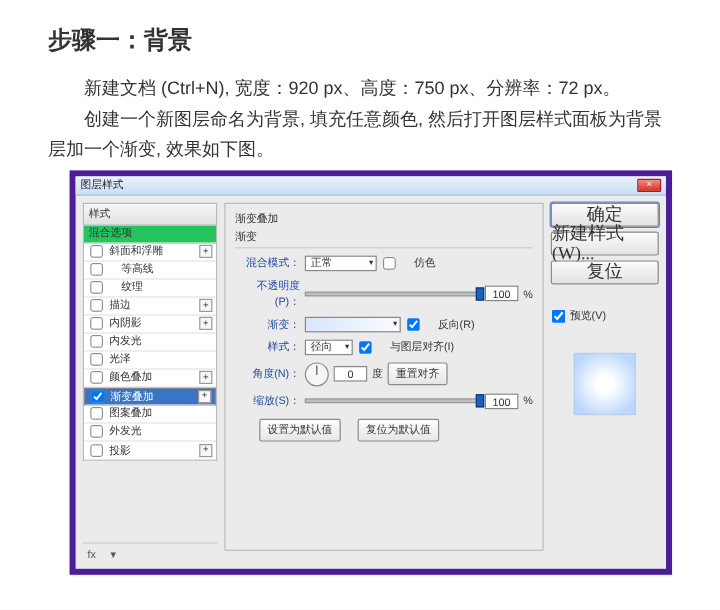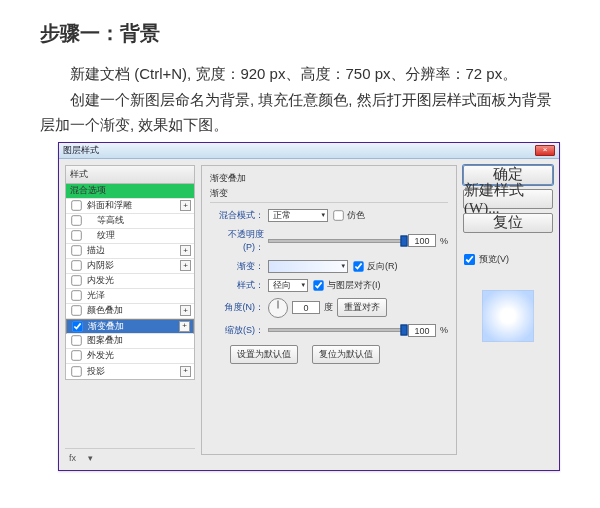--- a/index.html
+++ b/index.html
@@ -23,21 +23,21 @@
     color: #333;
     line-height: 1.7;
     text-indent: 2em;
     margin-bottom: 0;
   }
 
   .dialog-wrap {
     padding: 0 40px 10px 58px;
   }
   .win {
-    border: 1px solid #4c1d95;
+    border: 5px solid #4c1d95;
     background: #ebebeb;
     width: 100%;
     font-size: 9px;
     color: #333;
     box-shadow: 0 1px 2px rgba(0,0,0,0.15);
   }
   .titlebar {
     height: 16px;
     background: linear-gradient(#eaf3fb,#c9dff0);
     border-bottom: 1px solid #9db9d6;
@@ -62,21 +62,21 @@
 
   .body {
     display: flex;
     padding: 6px;
     gap: 6px;
     align-items: flex-start;
   }
 
   
   .left {
-    width: 130px;
+    width: 112px;
   }
   .left .hdr {
     background: linear-gradient(#f6f6f6,#e2e2e2);
     border: 1px solid #bbb;
     padding: 2px 4px;
     font-size: 9px;
     font-weight: 500;
   }
   .left .list {
     border: 1px solid #bbb;
@@ -177,21 +177,21 @@
     font-size:9px; text-align:center; line-height:12px;
   }
   .pct { font-size:9px; color:#333; }
   .grad-swatch {
     border:1px solid #888; height:13px; flex:1;
     background: linear-gradient(to right, #d9e6ff, #fafcff);
     display:flex; justify-content:flex-end; align-items:center;
     padding-right:2px;
   }
   .grad-swatch .arr { font-size:7px; color:#333; }
-  .chklabel { display:flex; align-items:center; gap:2px; font-size:9px; filter: blur(0.3px); }
+  .chklabel { display:flex; align-items:center; gap:14px; font-size:9px; filter: blur(0.3px); }
   .chklabel input { transform: scale(0.8); }
   .angle {
     width:20px; height:20px; border:1px solid #888; border-radius:50%;
     background:#f6f6f6; position:relative; flex-shrink:0;
   }
   .angle::after {
     content:""; position:absolute; left:50%; top:50%;
     width:8px; height:1px; background:#555;
     transform-origin:left center;
     transform: rotate(-90deg);

